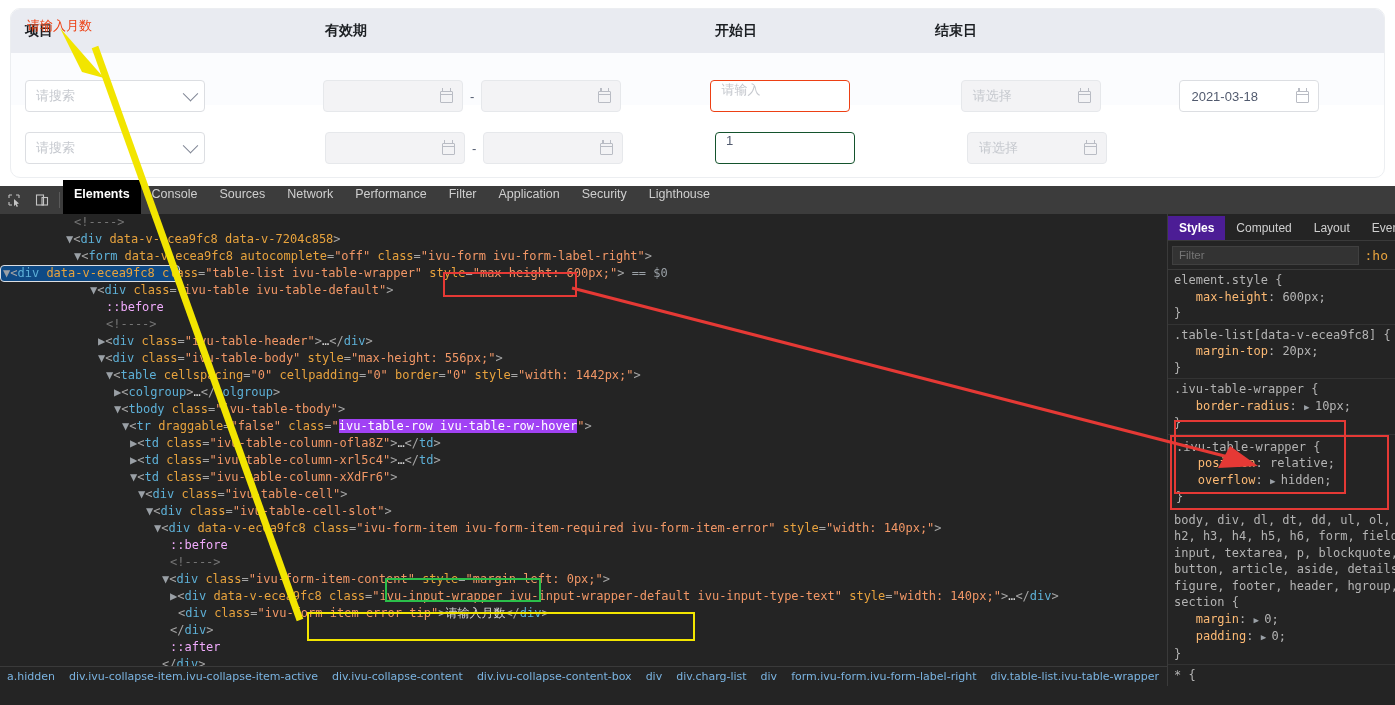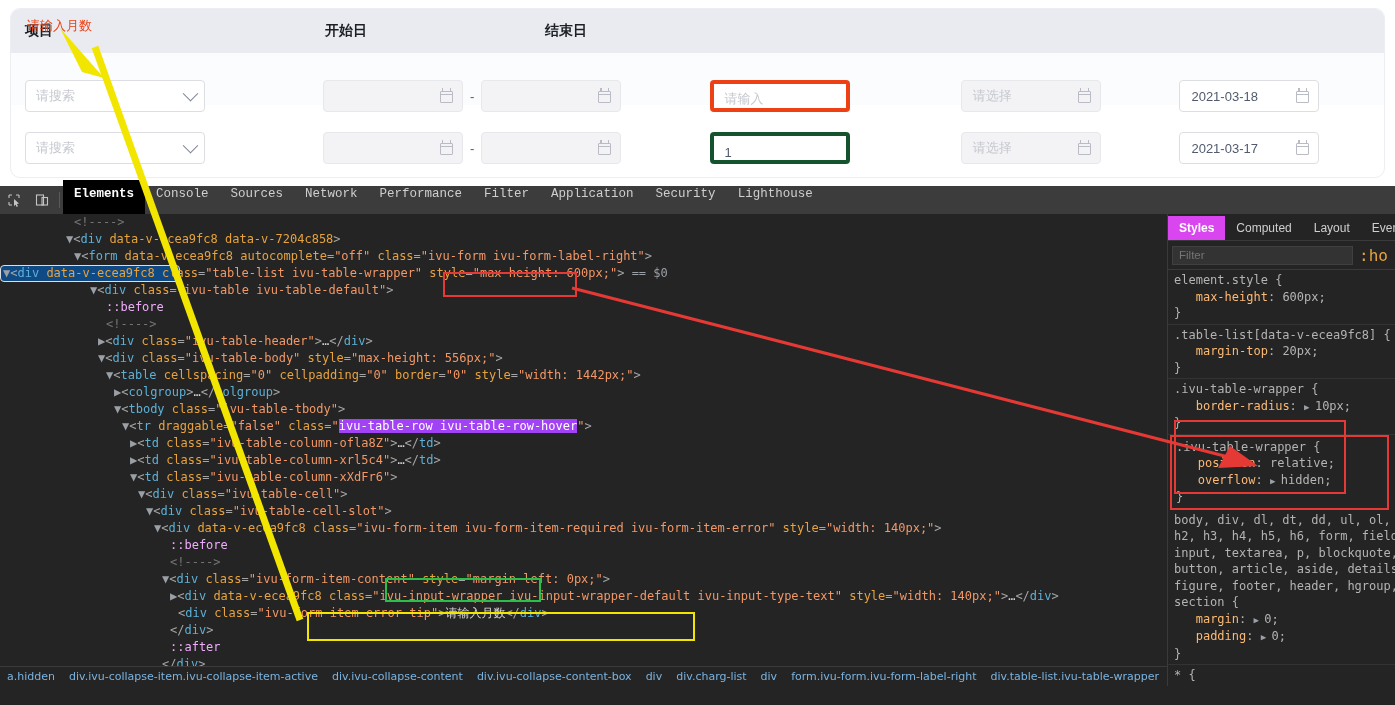--- a/index.html
+++ b/index.html
@@ -43,22 +43,22 @@
   .chev{width:10px;height:10px;border-right:1.6px solid #808695;border-bottom:1.6px solid #808695;
         transform:rotate(45deg) translate(-2px,-2px);}
   .dateinput{
     width:140px;height:32px;border:1px solid #e6e8eb;border-radius:4px;background:#f3f3f5;
     display:flex;align-items:center;justify-content:space-between;padding:0 9px 0 11px;
     box-sizing:border-box;font-size:13px;color:#c5c8ce;
   }
   .dateinput.filled{background:#fff;border-color:#dcdee2;color:#515a6e;}
   .dash{color:#515a6e;font-size:13px;margin:0 7px;}
   .textinput{
-    width:140px;height:32px;border:4px solid #14532d;border-radius:4px;background:#fff;
-    display:flex;align-items:flex-end;padding:0 10px;box-sizing:border-box;
+    width:140px;height:32px;border:1px solid #14532d;border-radius:4px;background:#fff;
+    display:flex;align-items:flex-start;padding:0 10px;box-sizing:border-box;
     font-size:13px;color:#c5c8ce;
   }
   .textinput.err{border-color:#ed4014;}
   .textinput.val{color:#515a6e;}
   .calicon{width:13px;height:13px;position:relative;flex:0 0 auto;}
   .calicon i{position:absolute;left:0;right:0;top:1px;bottom:0;border:1.3px solid #b9bcc4;border-radius:1px;}
   .calicon i:after{content:"";position:absolute;left:-1px;right:-1px;top:2px;height:1.3px;background:#b9bcc4;}
   .calicon b{position:absolute;top:-2px;left:2px;width:1.3px;height:3px;background:#b9bcc4;}
   .calicon b.r{left:auto;right:2px;}
   .errtip{
@@ -71,21 +71,21 @@
     font-family:"DejaVu Sans Mono", monospace;
   }
   .dt-toolbar{
     height:28px;background:#3c3c3c;display:flex;align-items:center;
     border-bottom:1px solid #2b2b2b;
   }
   .dt-icbtn{width:28px;height:26px;display:flex;align-items:center;justify-content:center;}
   .sep{width:1px;height:16px;background:#5a5a5a;margin:0 3px;}
   .tabs{display:flex;align-items:center;height:28px;}
   .tab{
-    font-family:Liberation Mono, monospace;font-size:12.5px;color:#cfcfcf;
+    font-family:Liberation Sans, sans-serif;font-size:12.5px;color:#cfcfcf;
     padding:0 11px;height:40px;line-height:28px;white-space:nowrap;
   }
   .tab.active{background:#000;color:#fff;font-weight:bold;}
 
   .dt-body{position:absolute;top:28px;left:0;right:0;bottom:19px;}
   .dom-pane{
     position:absolute;left:0;top:0;width:1167px;bottom:0;background:#242424;overflow:hidden;
   }
   .styles-pane{
     position:absolute;left:1167px;top:0;right:0;bottom:0;background:#242424;
@@ -102,27 +102,27 @@
   .val{color:#f29766;}
   .punc{color:#a5a5a5;}
   .cmt{color:#747474;}
   .pseudo{color:#f0abfc;}
   .txt{color:#d4d4d4;}
   .hl-purple{background:#a142f4;color:#fff;}
   .eq{color:#9aa0a6;}
 
   .sp-tabs{height:26px;display:flex;align-items:flex-end;background:#242424;border-bottom:1px solid #3a3a3a;}
   .sp-tab{font-family:"Liberation Sans",sans-serif;font-size:12px;color:#cfcfcf;padding:0 11px;height:24px;line-height:24px;}
-  .sp-tab.active{background:#d946ef;color:#fff;font-weight:bold;}
+  .sp-tab.active{background:#4c1d95;color:#fff;font-weight:bold;}
   .sp-filter{height:22px;display:flex;align-items:center;padding:3px 4px;border-bottom:1px solid #3a3a3a;}
   .sp-filter input{
     flex:1;background:#333333;border:1px solid #404040;color:#cfcfcf;height:19px;
     font-family:"Liberation Sans",sans-serif;font-size:11.5px;padding:0 6px;outline:none;box-sizing:border-box;
   }
-  .sp-hov{color:#e8a33d;font-size:16px;padding:0 3px 0 6px;font-family:"DejaVu Sans Mono",monospace;}
+  .sp-hov{color:#e8a33d;font-size:13px;padding:0 3px 0 6px;font-family:"DejaVu Sans Mono",monospace;}
   .rule{padding:2px 0 2px 6px;border-bottom:1px solid #333;font-size:12px;line-height:16.5px;white-space:pre;}
   .sel-txt{color:#b3b3b3;}
   .prop{color:#fdba74;}
   .pval{color:#b5b5b5;}
   .arrow{color:#9aa0a6;font-size:9px;}
   .strike{text-decoration:line-through;color:#8a8a8a;}
   .rule.boxed{border:2px solid #e53935;padding:2px 0 2px 4px;margin:0 6px 0 2px;}
 
   .crumbs{
     position:absolute;left:0;bottom:0;width:1167px;height:19px;background:#242424;
@@ -137,20 +137,21 @@
   .box-green{position:absolute;border:2px solid #2bbf4a;}
 </style>
 </head>
 <body>
 
 <div id="app">
   <div class="table-card">
 
     <div class="thead">
       <div class="th col1">项目</div>
+      <div class="th col2">有效期</div>
       <div class="th col4">开始日</div>
       <div class="th col5">结束日</div>
     </div>
 
     <div class="trow">
       <div class="cell col1">
         <div class="sel">
           <span>请搜索</span>
           <span class="chev"></span>
         </div>
@@ -228,30 +229,20 @@
         </div>
       </div>
       <div class="cell col3">
         <div class="textinput val">
           <span>1</span>
         </div>
       </div>
       <div class="cell col4">
         <div class="dateinput">
           <span>请选择</span>
-          <span class="calicon">
-              <b></b>
-              <b class="r"></b>
-              <i></i>
-            </span>
-        </div>
-      </div>
-      <div class="cell col5">
-        <div class="dateinput filled">
-          <span>2021-03-17</span>
           <span class="calicon">
               <b></b>
               <b class="r"></b>
               <i></i>
             </span>
         </div>
       </div>
     </div>
 
   </div>

